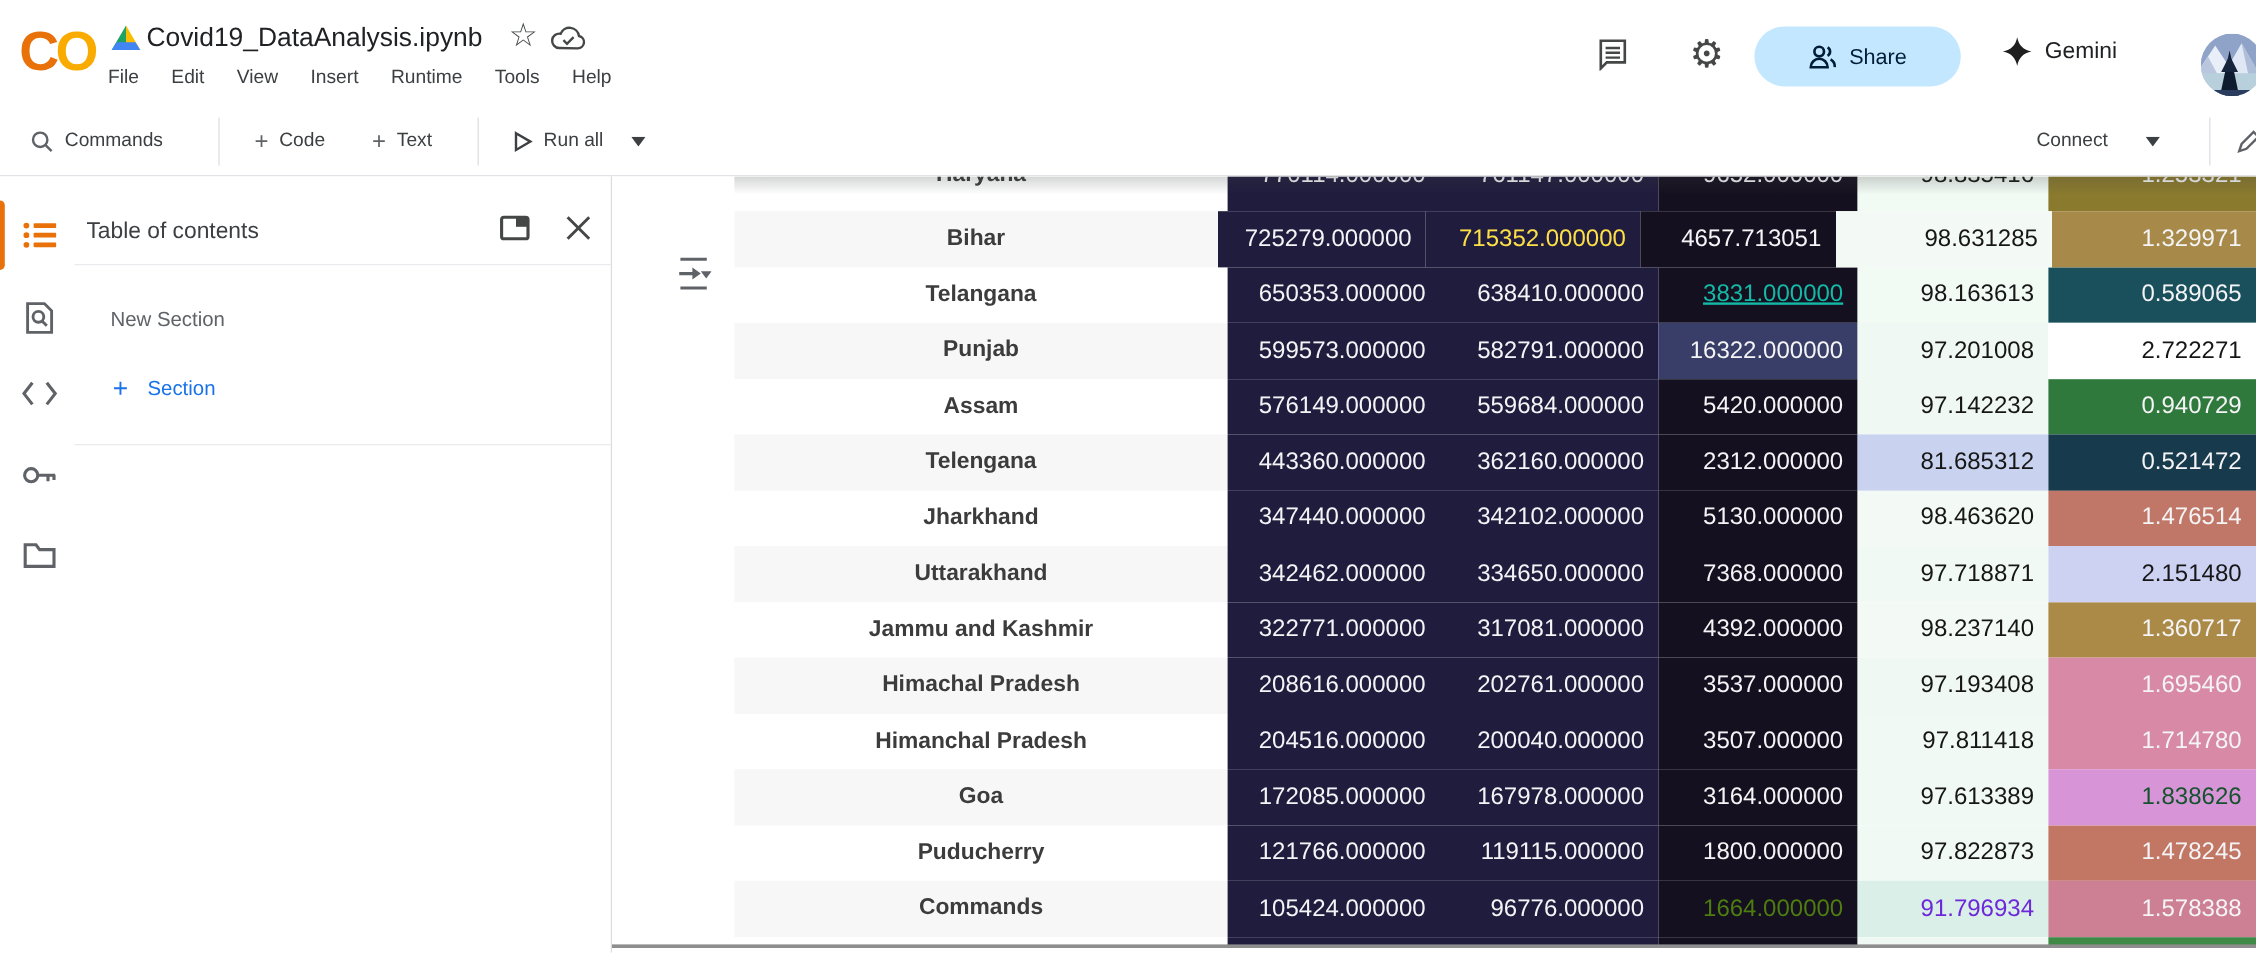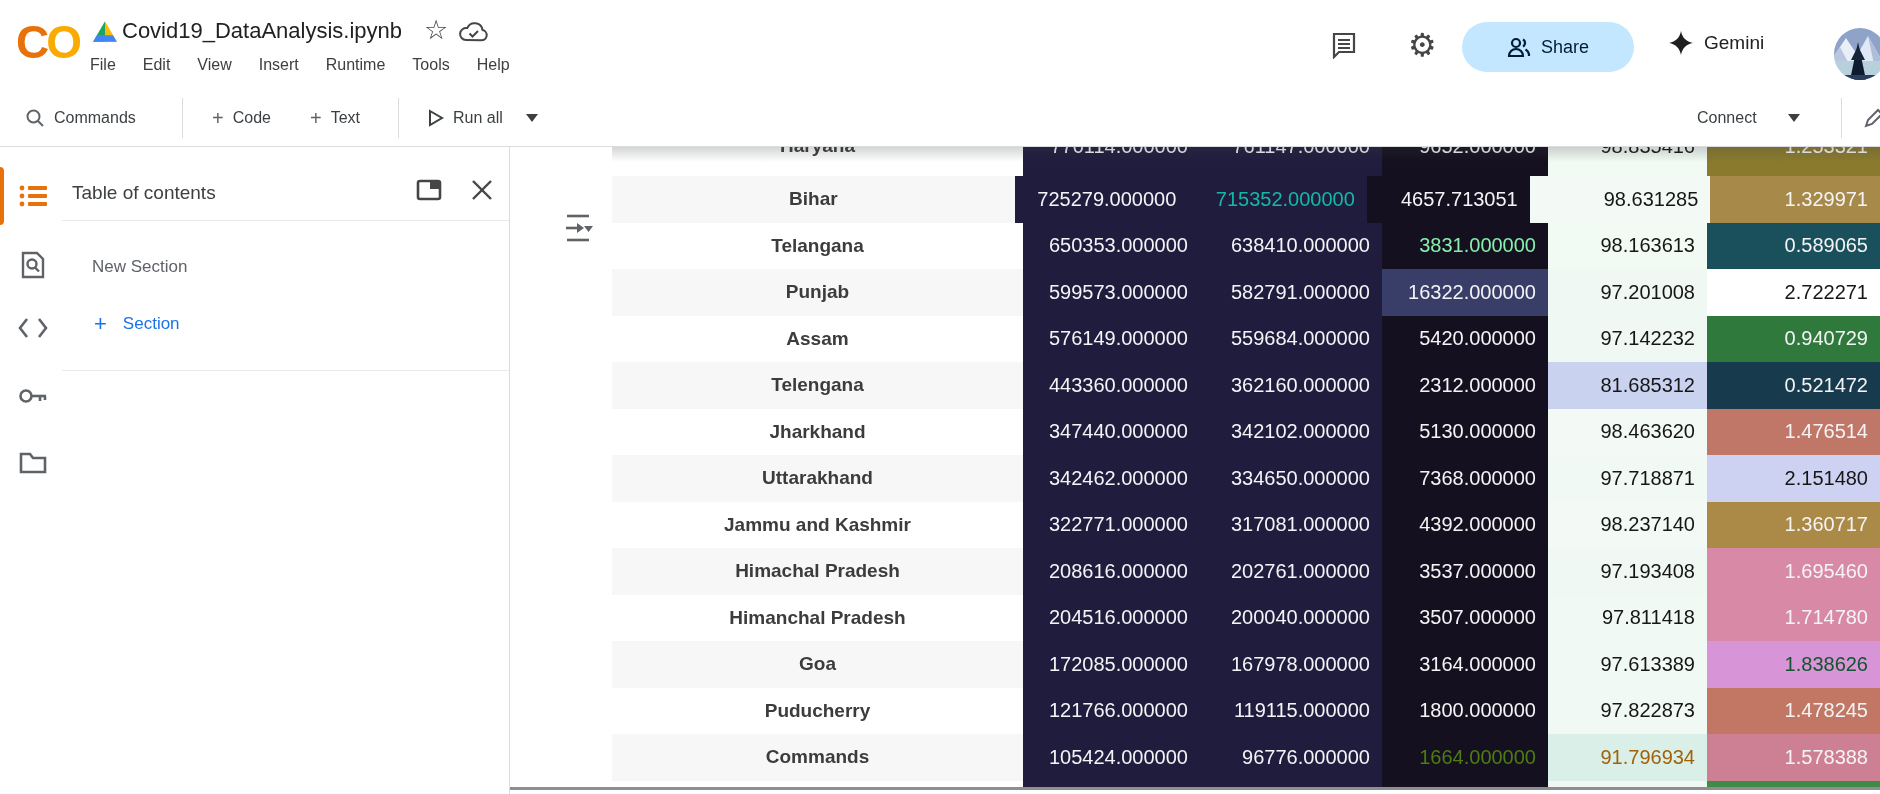--- a/index.html
+++ b/index.html
@@ -301,21 +301,21 @@
             <span class="nu">1.253321</span>
           </div>
         </div>
         <div class="trow" style="height: 46.5px;">
           <div class="cell state" style="width: 411px; background: rgb(247, 247, 247); color: rgb(60, 60, 60);">
             <span class="st">Bihar</span>
           </div>
           <div class="cell num" style="width: 177px; background: rgb(32, 28, 62); color: rgb(244, 244, 246);">
             <span class="nu">725279.000000</span>
           </div>
-          <div class="cell num" style="width: 182px; background: rgb(32, 28, 62); color: #14b8a6;">
+          <div class="cell num" style="width: 182px; background: rgb(32, 28, 62); color: #fde047;">
             <span class="nu">715352.000000</span>
           </div>
           <div class="cell num" style="width: 166px; background: rgb(21, 16, 31); color: rgb(244, 244, 246);">
             <span class="nu">4657.713051</span>
           </div>
           <div class="cell num" style="width: 184px; background: rgb(243, 250, 245); color: rgb(22, 22, 22);">
             <span class="nu">98.631285</span>
           </div>
           <div class="cell num" style="width: 173px; background: rgb(167, 138, 74); color: rgb(244, 244, 246);">
             <span class="nu">1.329971</span>
@@ -324,21 +324,21 @@
         <div class="trow" style="height: 46.5px;">
           <div class="cell state" style="width: 411px; background: rgb(255, 255, 255); color: rgb(60, 60, 60);">
             <span class="st">Telangana</span>
           </div>
           <div class="cell num" style="width: 177px; background: rgb(32, 28, 62); color: rgb(244, 244, 246);">
             <span class="nu">650353.000000</span>
           </div>
           <div class="cell num" style="width: 182px; background: rgb(32, 28, 62); color: rgb(244, 244, 246);">
             <span class="nu">638410.000000</span>
           </div>
-          <div class="cell num" style="width: 166px; background: rgb(21, 16, 31); color: #86efac;">
+          <div class="cell num" style="width: 166px; background: rgb(21, 16, 31); color: #14b8a6; text-decoration: underline;">
             <span class="nu">3831.000000</span>
           </div>
           <div class="cell num" style="width: 159px; background: rgb(242, 250, 244); color: rgb(22, 22, 22);">
             <span class="nu">98.163613</span>
           </div>
           <div class="cell num" style="width: 173px; background: rgb(26, 80, 92); color: rgb(244, 244, 246);">
             <span class="nu">0.589065</span>
           </div>
         </div>
         <div class="trow" style="height: 46.5px;">
@@ -547,21 +547,21 @@
           </div>
           <div class="cell num" style="width: 177px; background: rgb(32, 28, 62); color: rgb(244, 244, 246);">
             <span class="nu">105424.000000</span>
           </div>
           <div class="cell num" style="width: 182px; background: rgb(32, 28, 62); color: rgb(244, 244, 246);">
             <span class="nu">96776.000000</span>
           </div>
           <div class="cell num" style="width: 166px; background: rgb(21, 16, 31); color: #4d7c0f;">
             <span class="nu">1664.000000</span>
           </div>
-          <div class="cell num" style="width: 159px; background: rgb(217, 239, 232); color: #a16207;">
+          <div class="cell num" style="width: 159px; background: rgb(217, 239, 232); color: #6d28d9;">
             <span class="nu">91.796934</span>
           </div>
           <div class="cell num" style="width: 173px; background: rgb(205, 127, 147); color: rgb(244, 244, 246);">
             <span class="nu">1.578388</span>
           </div>
         </div>
         <div class="trow" style="height: 7px;">
           <div class="cell state" style="width: 411px; background: rgb(255, 255, 255); color: rgb(60, 60, 60);"></div>
           <div class="cell num" style="width: 177px; background: rgb(32, 28, 62); color: rgb(244, 244, 246);"></div>
           <div class="cell num" style="width: 182px; background: rgb(32, 28, 62); color: rgb(244, 244, 246);"></div>

